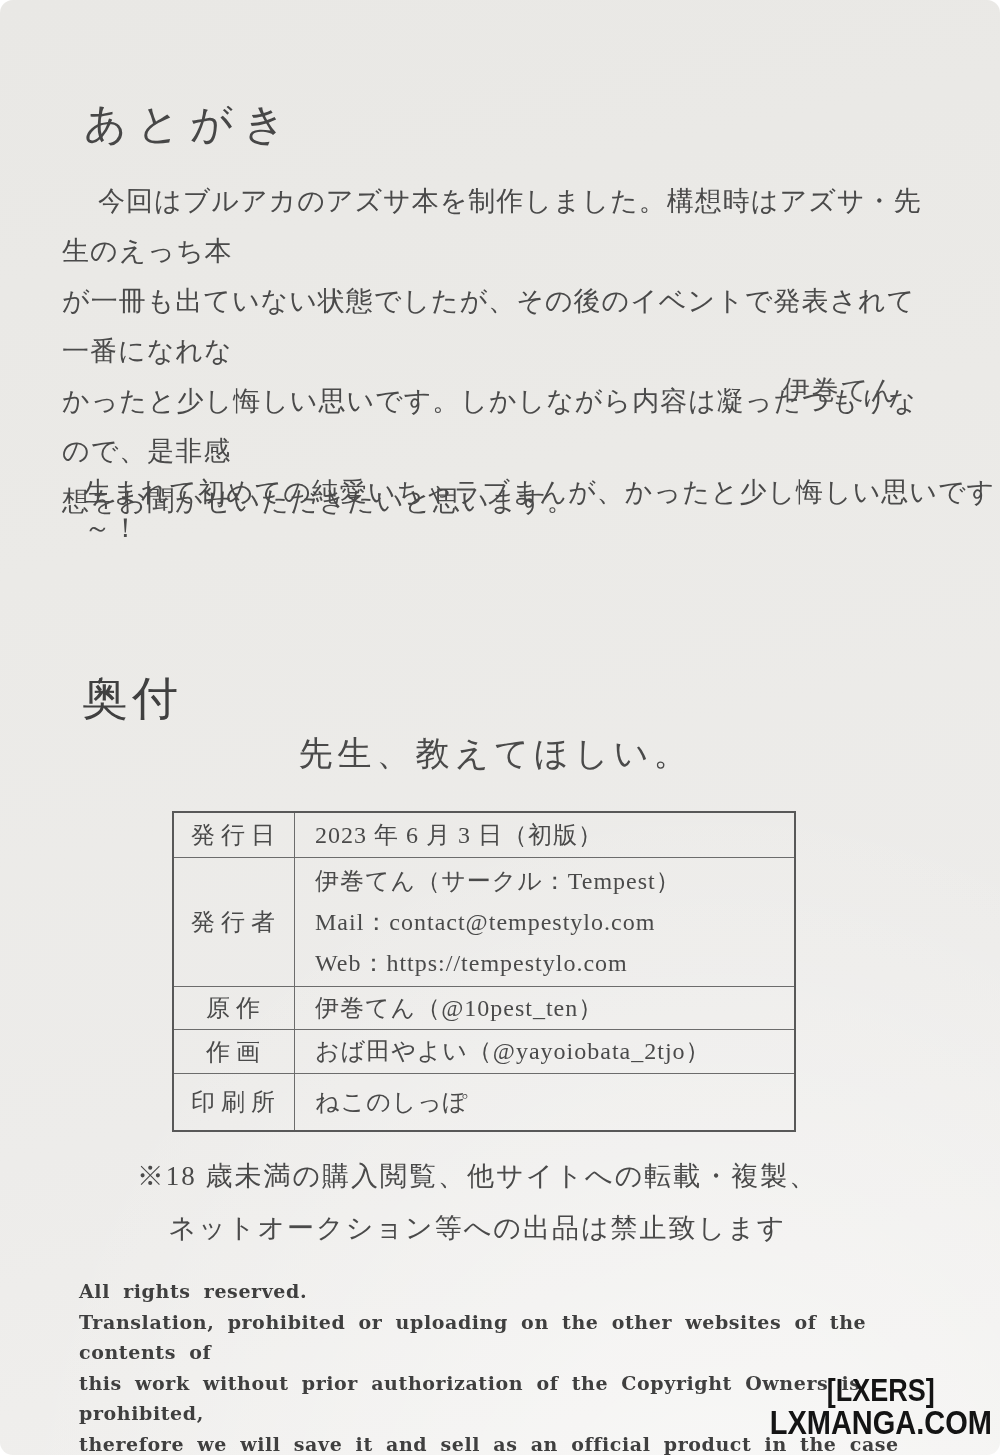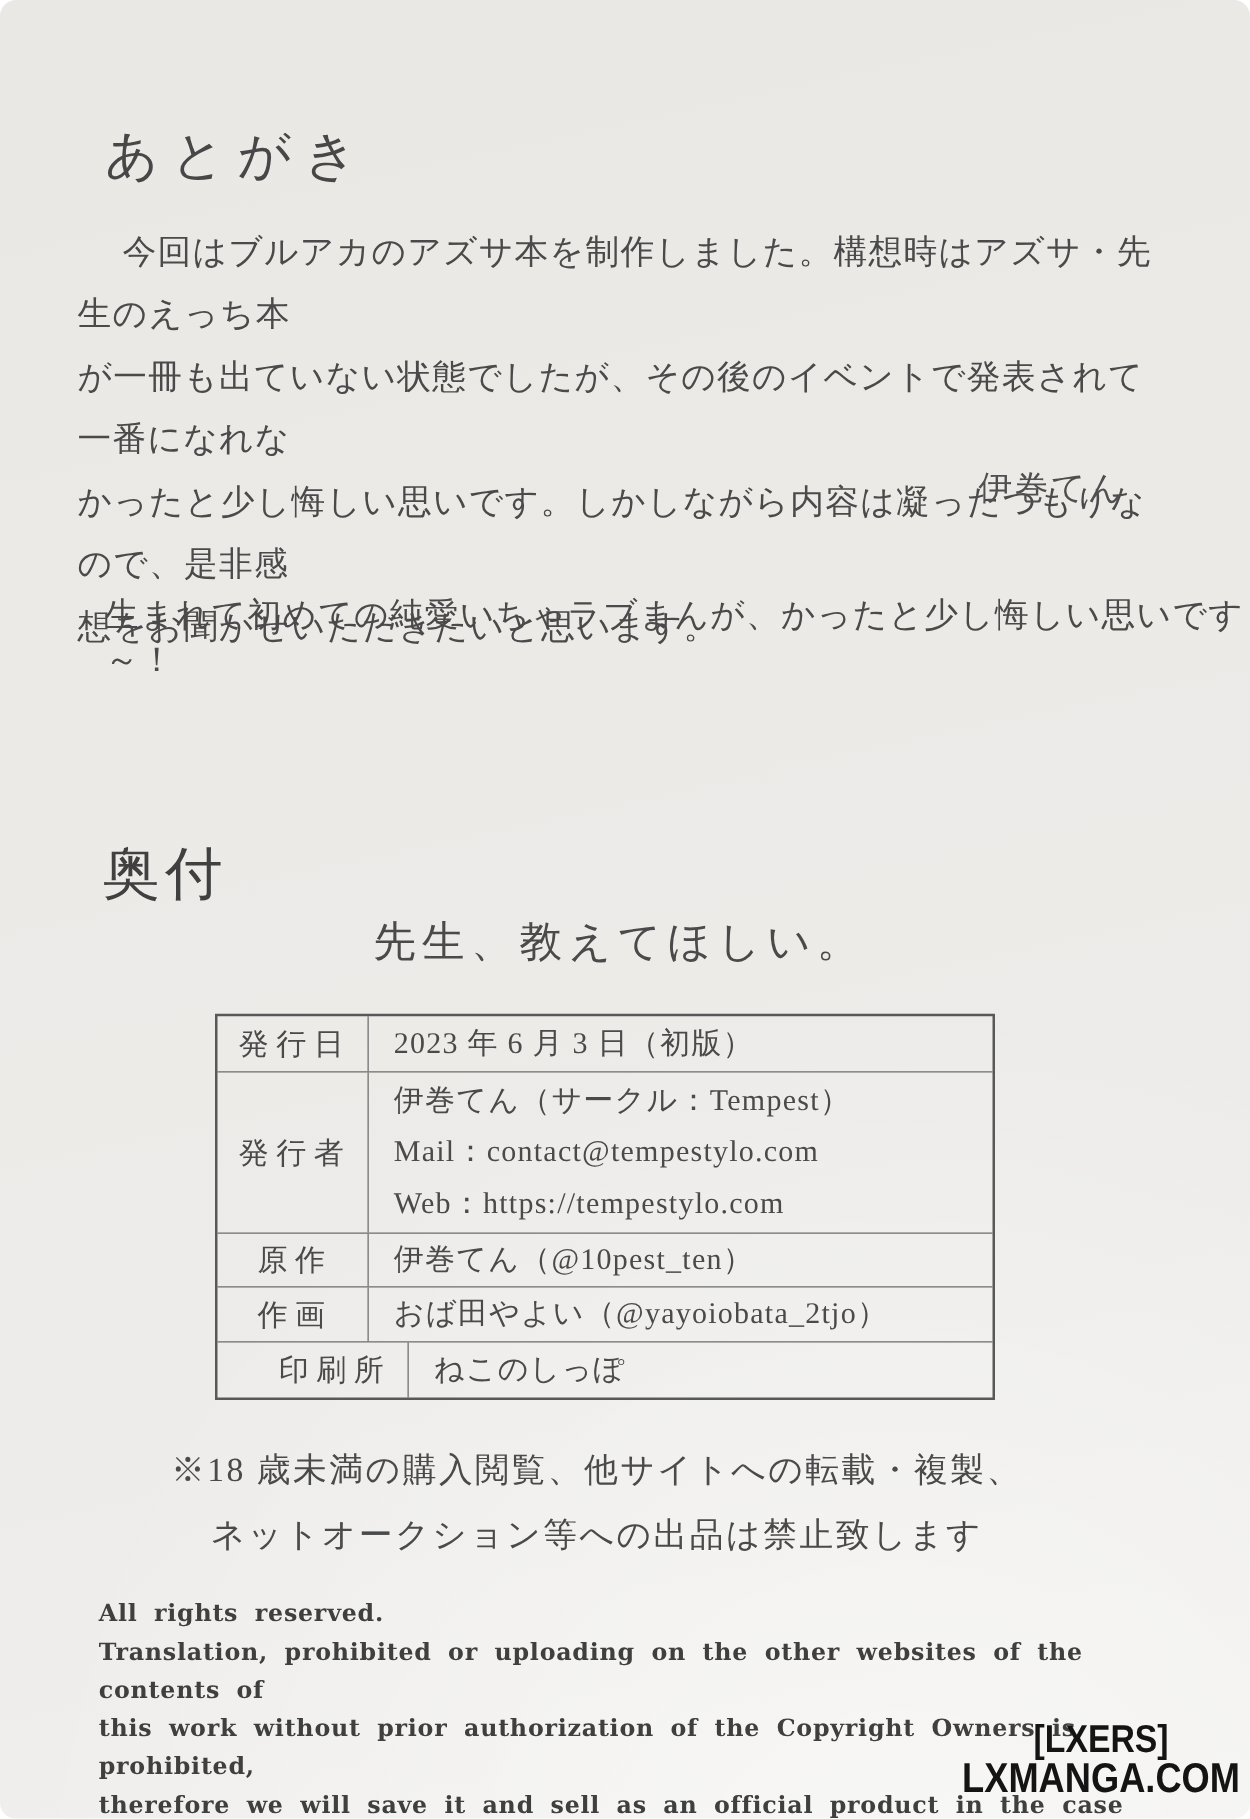--- a/index.html
+++ b/index.html
@@ -67,21 +67,21 @@
   }
   .tvalue{
     flex:1;display:flex;flex-direction:column;justify-content:center;
     padding-left:20px;font-size:24px;color:#4a4a4a;letter-spacing:1px;
   }
   .tvalue .vline{line-height:41px;}
   .r1{height:44px;}
   .r2{height:129px;}
   .r3{height:43px;}
   .r4{height:44px;}
-  .r5{height:45px;padding-left:32px;}
+  .r5{height:57px;}
   .notice{
     position:absolute;left:0;right:45px;top:1150px;
     text-align:center;
     font-size:27px;line-height:52px;letter-spacing:2px;color:#4a4a4a;
   }
   
   .rights{
     position:absolute;left:79px;top:1276px;width:870px;
     font-size:19px;line-height:30.5px;
     font-weight:bold;color:#3f3f3f;

